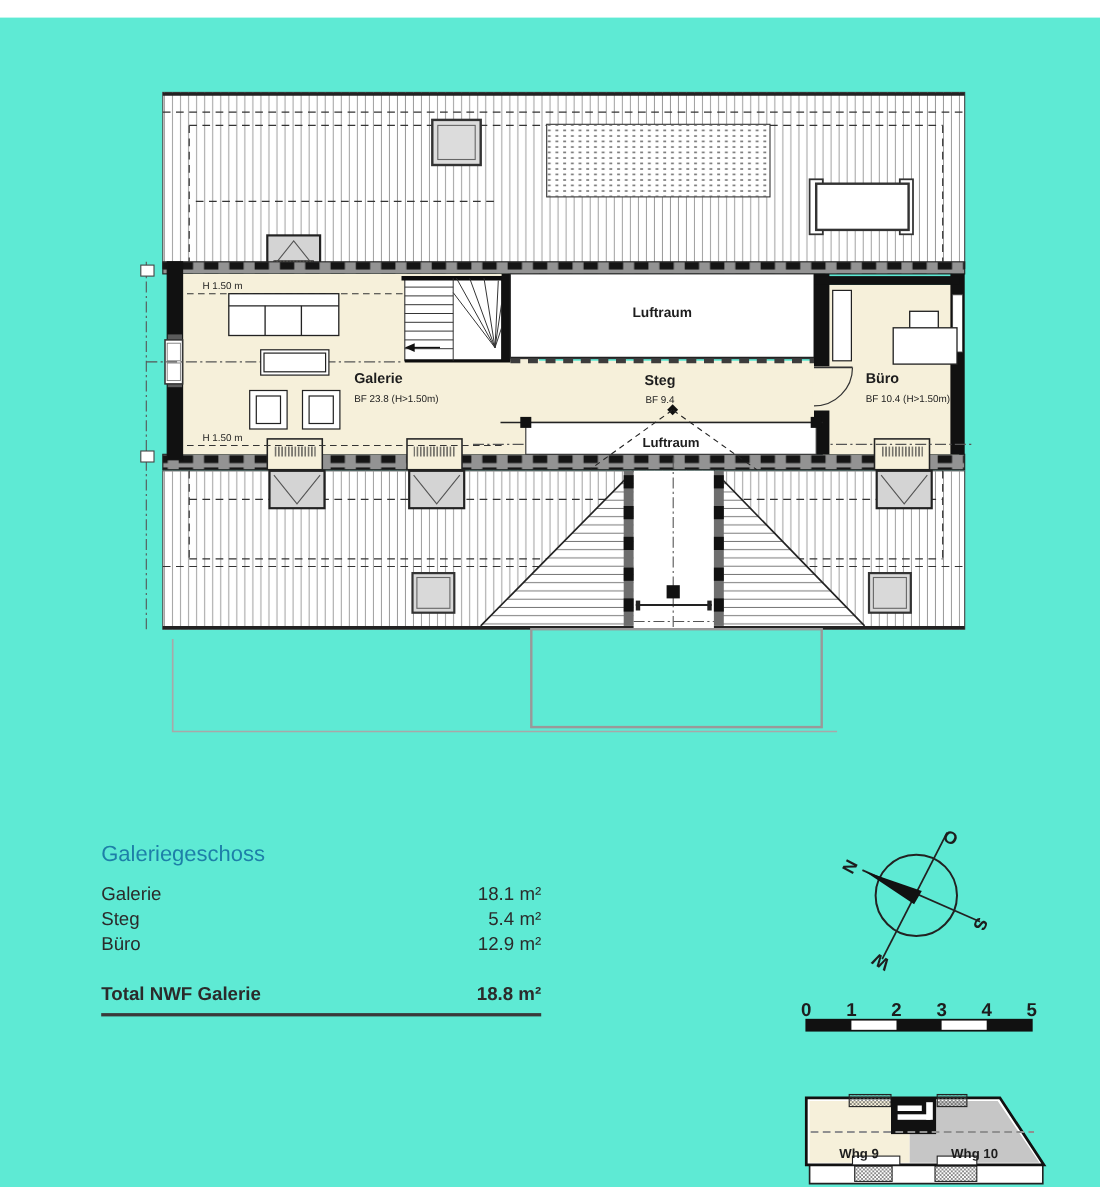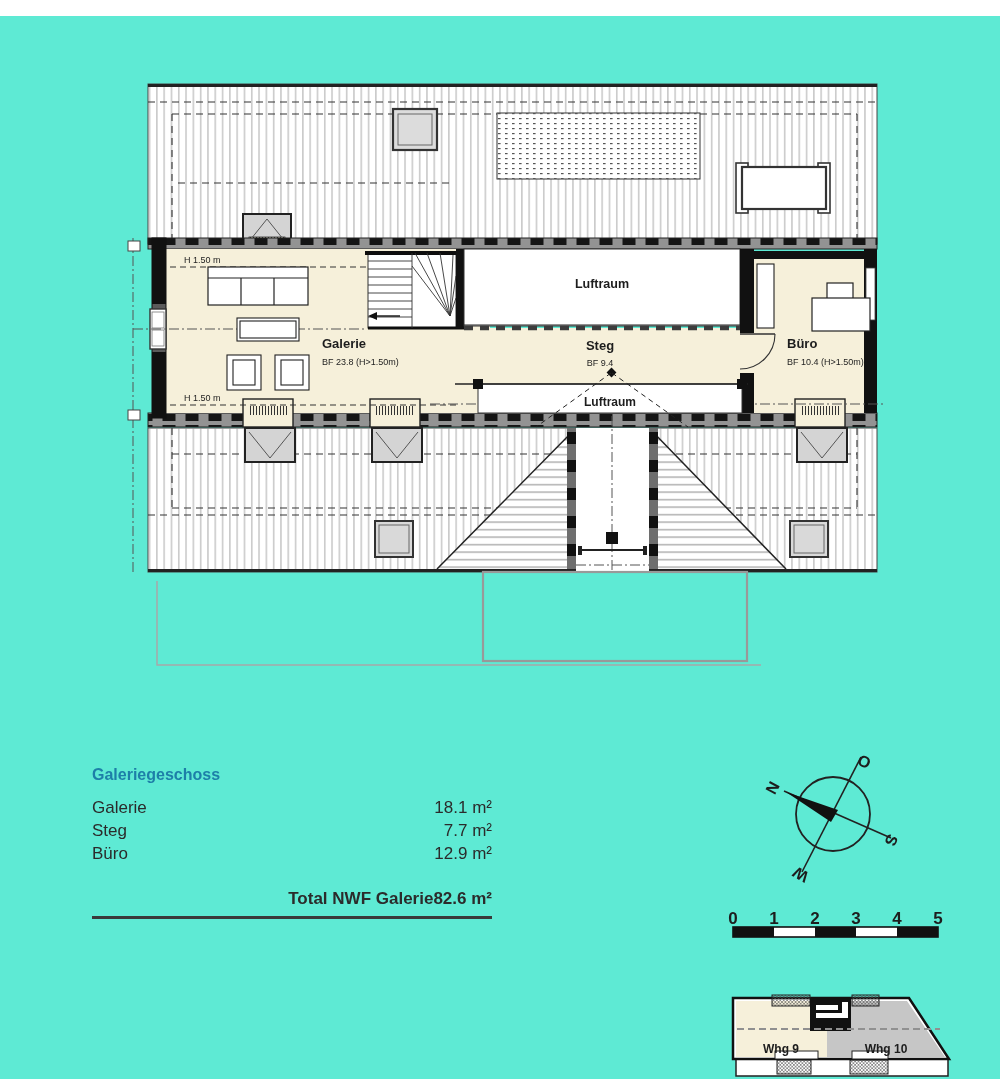--- a/index.html
+++ b/index.html
@@ -1,22 +1,22 @@
 <!DOCTYPE html>
 <html><head>
 <meta charset="utf-8">
 <style>
   html,body{margin:0;padding:0;background:#ffffff;}
   #page{position:relative;width:1000px;height:1079px;background:#5eead4;overflow:hidden;
         font-family:"Liberation Sans",sans-serif;margin-top:16px;}
   svg text{font-family:"Liberation Sans",sans-serif;fill:#1d1d1d;}
   .legend{position:absolute;left:92px;top:750px;width:400px;color:#2b2b2b;}
-  .legend-title{font-size:16px;font-weight:bold;margin-bottom:12px;}
+  .legend-title{font-size:20px;font-weight:normal;margin-bottom:12px;}
   .legend-row{display:flex;justify-content:space-between;font-size:17px;line-height:23px;}
-  .legend-total{display:flex;justify-content:flex-end;font-size:17px;font-weight:bold;
+  .legend-total{display:flex;justify-content:space-between;font-size:17px;font-weight:bold;
                 margin-top:24px;padding-bottom:7px;border-bottom:3px solid #3a3a3a;}
 </style>
 </head>
 <body>
 
 <div id="page">
 
 <svg width="1000" height="1079" viewBox="0 0 1000 1079">
   <defs>
     <pattern id="vhatch" patternUnits="userSpaceOnUse" width="7.3" height="12">
@@ -331,25 +331,25 @@
 
 
 <div class="legend">
   <div class="legend-title" style="color:#1d7fa8">Galeriegeschoss</div>
   <div class="legend-row">
     <span>Galerie</span>
     <span>18.1 m²</span>
   </div>
   <div class="legend-row">
     <span>Steg</span>
-    <span>7.7 m²</span>
+    <span>5.4 m²</span>
   </div>
   <div class="legend-row">
     <span>Büro</span>
     <span>12.9 m²</span>
   </div>
   <div class="legend-total">
     <span>Total NWF Galerie</span>
-    <span>82.6 m²</span>
+    <span>18.8 m²</span>
   </div>
 </div>
 
 </div>
 
 </body></html>

